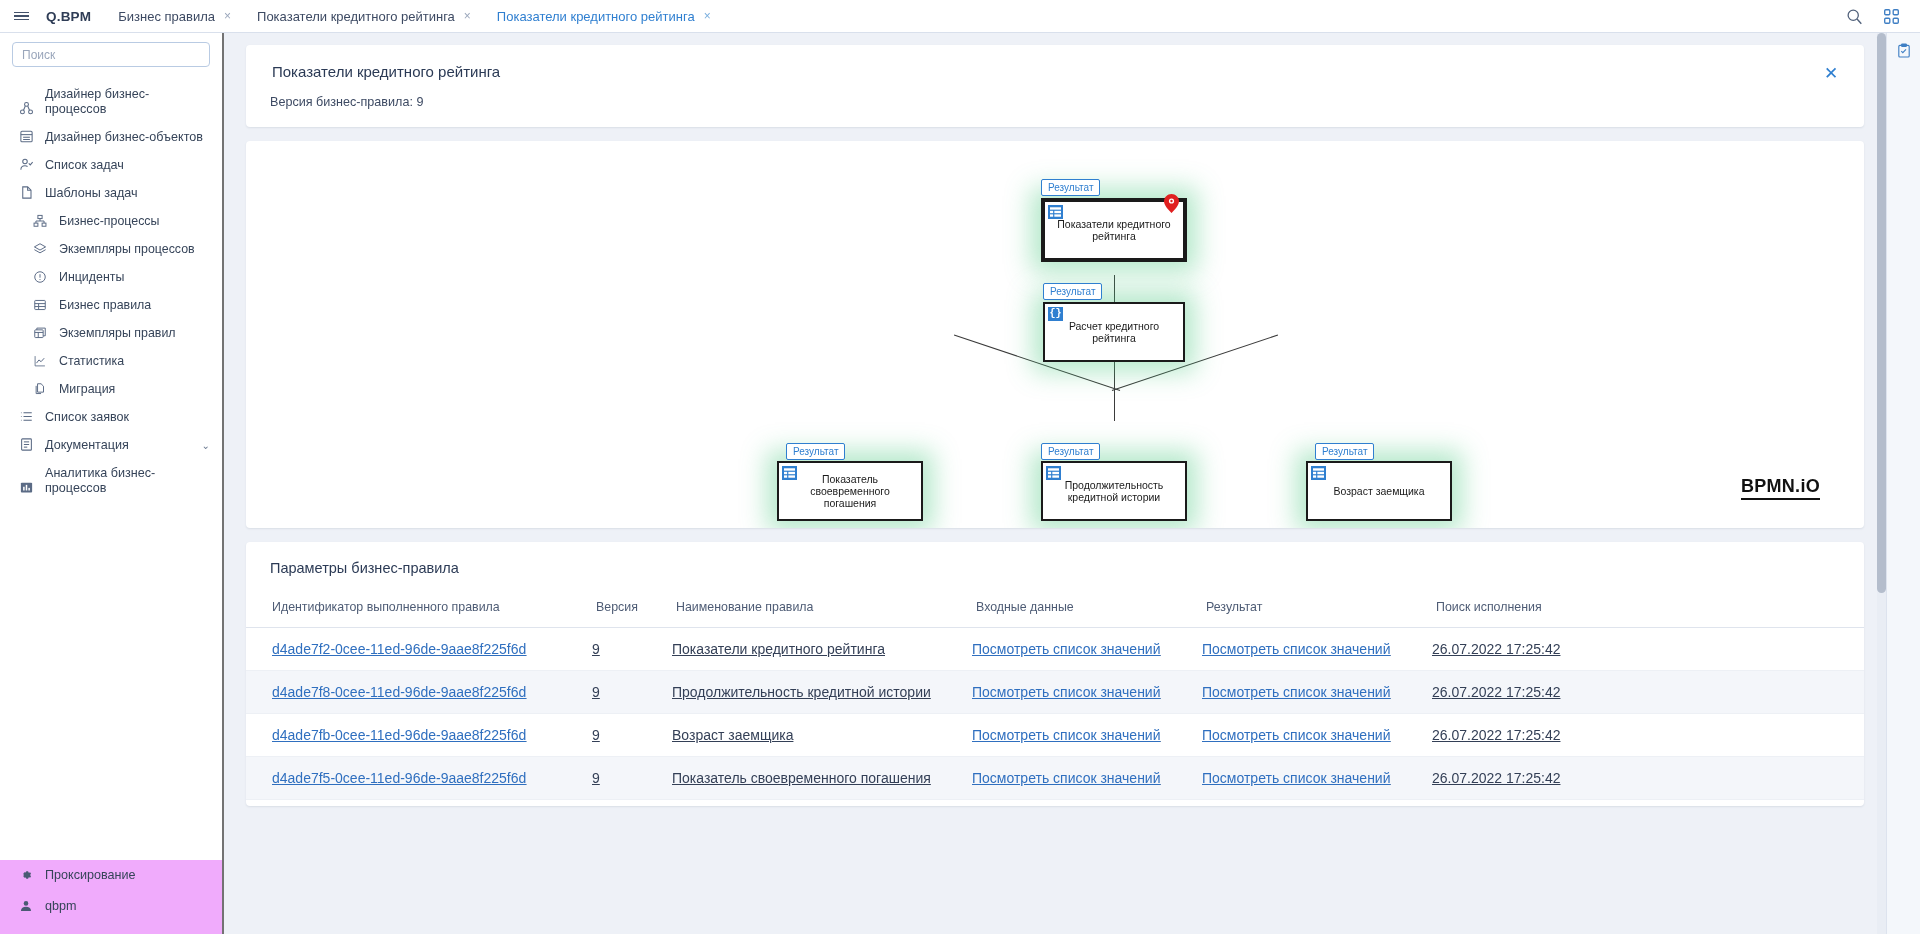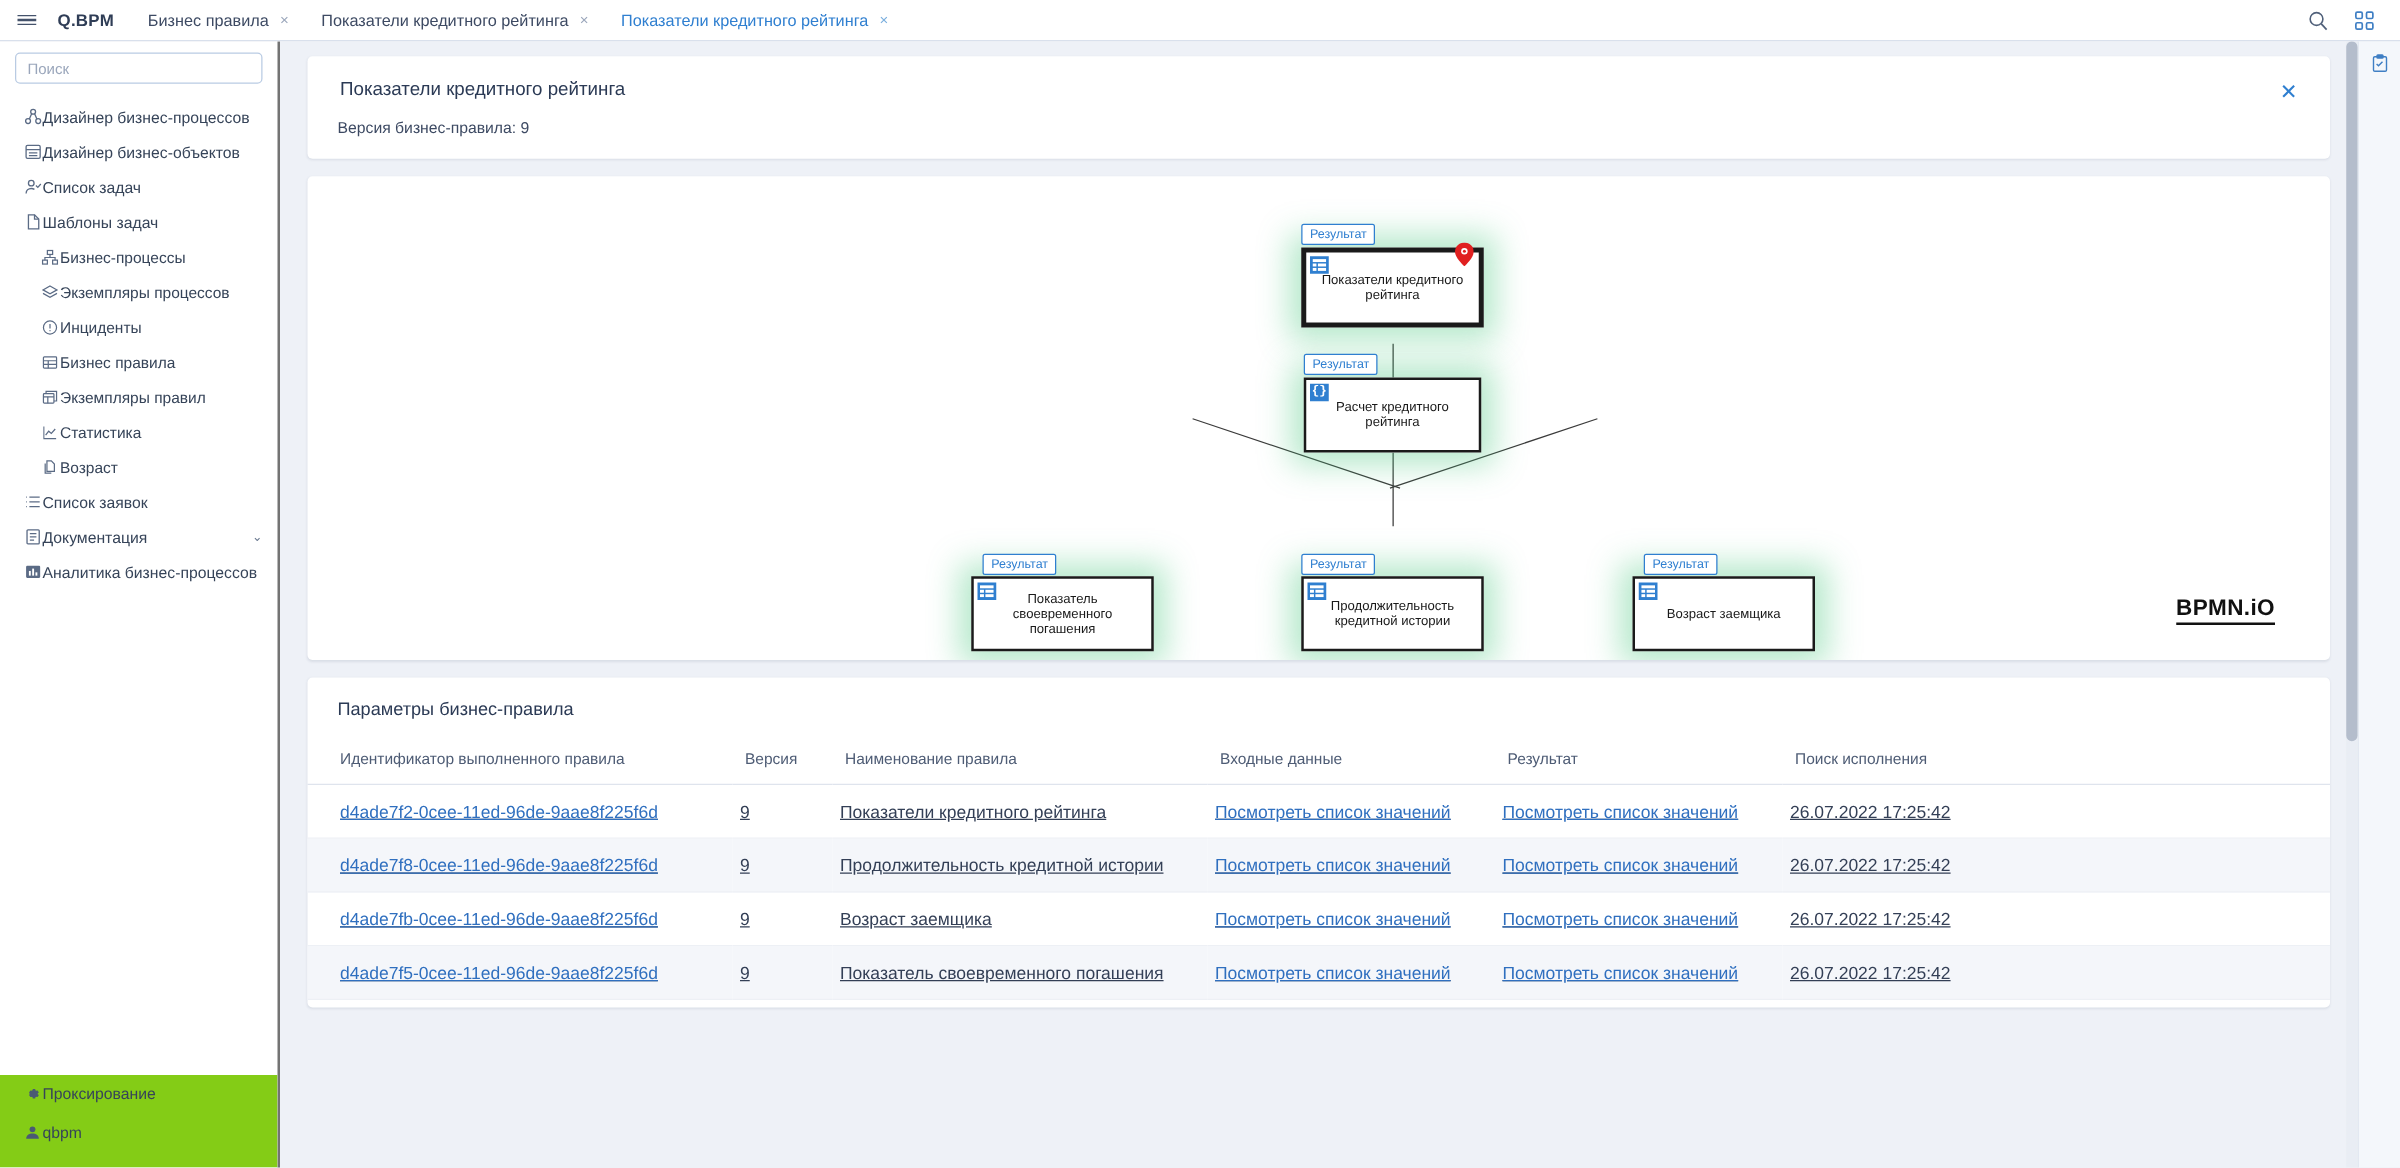--- a/index.html
+++ b/index.html
@@ -57,30 +57,30 @@
   .search-input {
     width: 100%; height: 25px;
     border: 1px solid #b9cbe3; border-radius: 4px;
     padding: 0 9px; font-size: 12px; color: #3d4a63;
     font-family: "Liberation Sans", sans-serif;
     outline: none; background: #fff;
   }
   .search-input::placeholder { color: #9aa6bb; }
   .nav { padding-top: 9px; }
   .nav-item {
-    display: flex; align-items: center; 
+    display: flex; align-items: flex-end; gap: 11px;
     padding: 6.5px 12px 6.5px 18px;
     font-size: 12.6px; color: #364459; cursor: pointer; position: relative;
     line-height: 15px;
   }
   .nav-item.sub { padding-left: 32px; font-size: 12.4px; }
   .nav-ico { width: 16px; height: 16px; flex: 0 0 16px; color: #5b6b85; display:flex; align-items:center; justify-content:center; margin-top: -1px; }
   .nav-label { flex: 1; }
   .nav-chev { color: #6a7990; font-size: 10px; line-height: 15px; }
-  .sidebar-bottom { position: absolute; bottom: 0; left: 0; width: 100%; padding-bottom: 12px; background: #84cc16; }
+  .sidebar-bottom { position: absolute; bottom: 0; left: 0; width: 100%; padding-bottom: 12px; background: #f0abfc; }
   .sidebar-bottom .nav-item { padding-top: 8px; padding-bottom: 8px; }
 
   
   .rightrail {
     position: absolute; top: 33px; right: 0; width: 34px; height: 901px;
     background: #f4f7fb; border-left: 1px solid #dde3ee;
     z-index: 10;
     display: flex; flex-direction: column; align-items: center; padding-top: 10px;
   }
   .rail-icon { cursor: pointer; color: #3f7fc4; }
@@ -352,21 +352,21 @@
       <span class="nav-label">Статистика</span>
     </div>
 
     <div class="nav-item sub">
       <span class="nav-ico">
         <svg width="14" height="14" viewBox="0 0 20 20" fill="none" stroke="#5b6b85" stroke-width="1.4">
           <path d="M6.5 2.5h5L15 6v8.5H6.5z"></path>
             <path d="M4.5 5.5v11h7"></path>
         </svg>
       </span>
-      <span class="nav-label">Возраст</span>
+      <span class="nav-label">Миграция</span>
     </div>
 
     <div class="nav-item">
       <span class="nav-ico">
         <svg width="15" height="15" viewBox="0 0 20 20" stroke="#5b6b85" stroke-width="1.4">
           <line x1="6" y1="5" x2="17" y2="5"></line>
             <line x1="6" y1="10" x2="17" y2="10"></line>
             <line x1="6" y1="15" x2="17" y2="15"></line>
           <line x1="2.6" y1="5" x2="3.4" y2="5"></line>
             <line x1="2.6" y1="10" x2="3.4" y2="10"></line>

